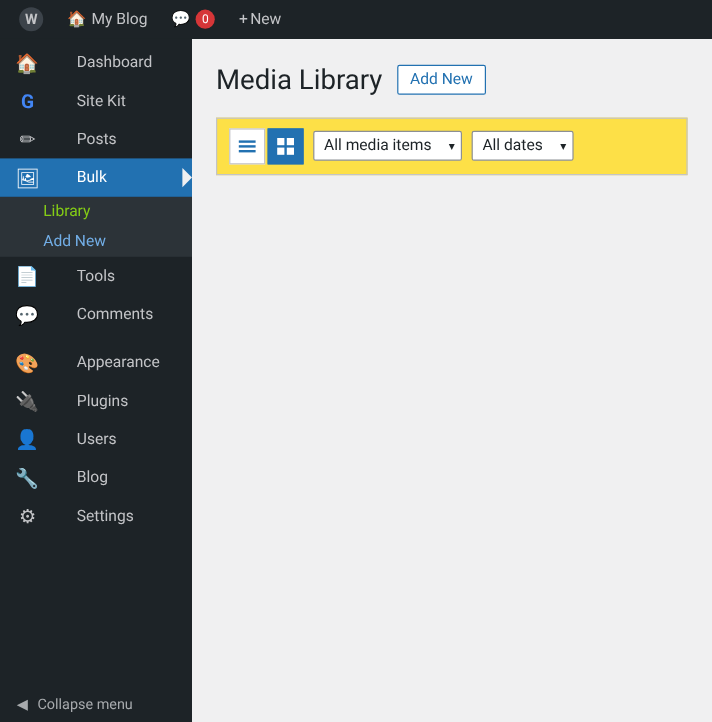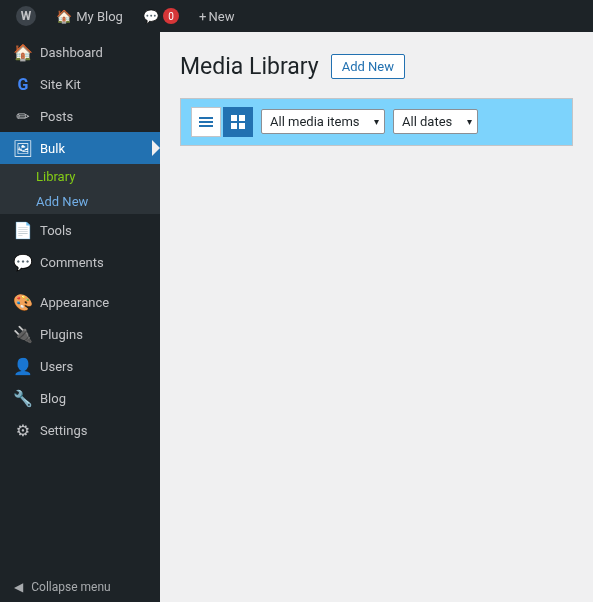--- a/index.html
+++ b/index.html
@@ -102,21 +102,21 @@
     }
     .sidebar-item .icon {
       width: 18px;
       height: 18px;
       display: flex;
       align-items: center;
       justify-content: center;
       flex-shrink: 0;
       font-size: 16px;
     }
-    .sidebar-item-label { font-size: 13px; }
+    .sidebar-item-label { font-size: 13px; margin-left: 24px; }
 
     
     .submenu {
       background: #2c3338;
     }
     .submenu-item {
       display: block;
       padding: 5px 10px 5px 36px;
       color: #c3c4c7;
       cursor: pointer;
@@ -167,21 +167,21 @@
       border-radius: 2px;
       font-family: inherit;
     }
 
     
     .media-toolbar {
       display: flex;
       align-items: center;
       gap: 8px;
       margin-bottom: 16px;
-      background: #7dd3fc;
+      background: #fde047;
       padding: 8px 10px;
       border: 1px solid #c3c4c7;
     }
     .view-toggle {
       display: flex;
       gap: 2px;
     }
     .view-btn {
       width: 30px;
       height: 30px;

